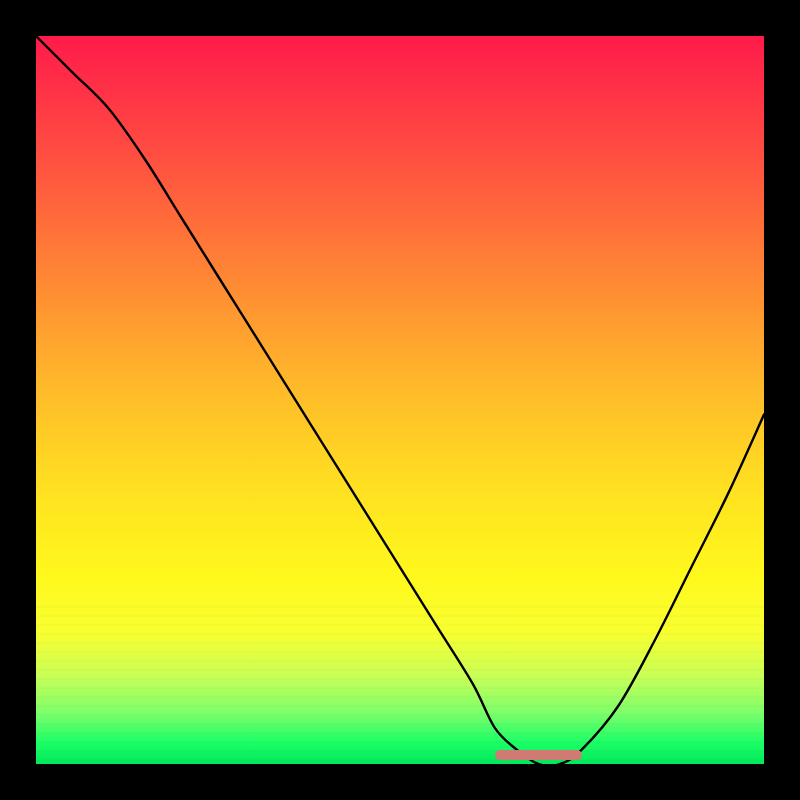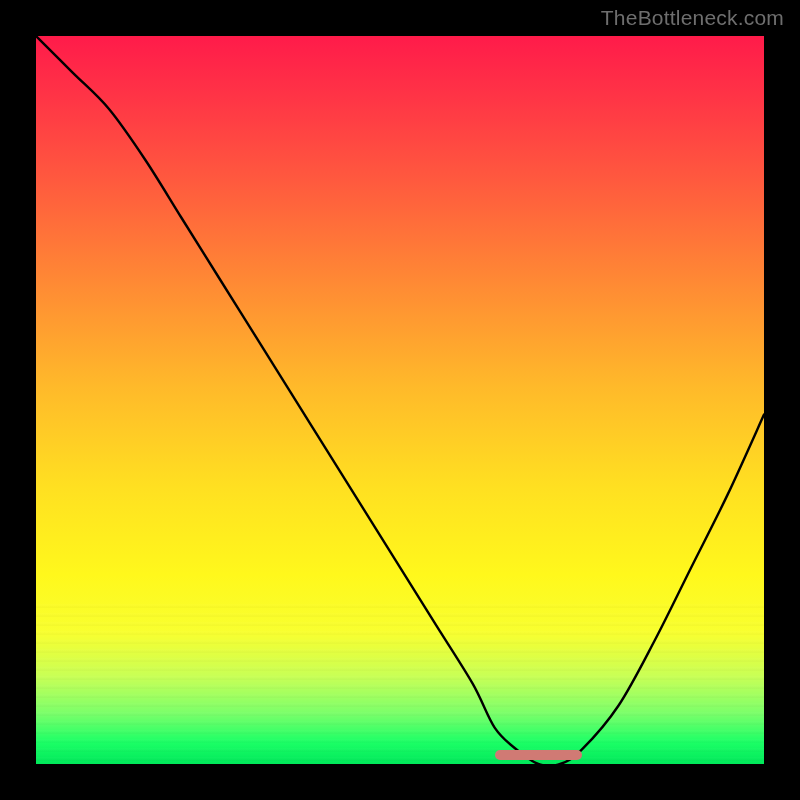--- a/index.html
+++ b/index.html
@@ -83,21 +83,20 @@
     height: 10px;
     background: #d07a74;
     border-radius: 5px;
   }
 </style>
 </head>
 <body>
 
 <div class="frame">
 
-  <div class="watermark">TheBottleneck.com</div>
 
   <div class="plot">
     <div class="gradient"></div>
     <div class="banding"></div>
 
     <svg class="curve" viewBox="0 0 728 728" preserveAspectRatio="none">
       <path id="curve-path" fill="none" stroke="#000" stroke-width="2.4" stroke-linecap="round" stroke-linejoin="round" d="M 0 0 C 6.066666666666666 6.066666666666663, 24.266666666666666 24.26666666666665, 36.4 36.39999999999998 C 48.53333333333333 48.5333333333333, 60.666666666666664 58.23999999999995, 72.8 72.79999999999995 C 84.93333333333334 87.35999999999996, 97.06666666666666 105.55999999999999, 109.2 123.75999999999999 C 121.33333333333334 141.96, 133.46666666666667 162.58666666666667, 145.6 182 C 157.73333333333332 201.41333333333333, 169.86666666666667 220.82666666666663, 182 240.23999999999995 C 194.13333333333333 259.6533333333333, 206.26666666666668 279.06666666666666, 218.4 298.48 C 230.53333333333333 317.8933333333334, 242.66666666666666 337.3066666666666, 254.79999999999998 356.71999999999997 C 266.93333333333334 376.1333333333333, 279.06666666666666 395.5466666666666, 291.2 414.96 C 303.3333333333333 434.37333333333333, 315.4666666666667 453.7866666666667, 327.6 473.20000000000005 C 339.73333333333335 492.6133333333334, 351.8666666666667 512.0266666666668, 364 531.44 C 376.1333333333333 550.8533333333334, 388.2666666666667 570.2666666666668, 400.40000000000003 589.6800000000001 C 412.53333333333336 609.0933333333334, 427.09333333333336 630.9333333333333, 436.8 647.92 C 446.50666666666666 664.9066666666666, 451.36 680.6800000000001, 458.64 691.6 C 465.91999999999996 702.52, 473.20000000000005 707.3733333333334, 480.48 713.44 C 487.76 719.5066666666667, 495.03999999999996 725.5733333333334, 502.31999999999994 728 C 509.5999999999999 730.4266666666666, 516.88 730.4266666666666, 524.16 728 C 531.4399999999999 725.5733333333334, 536.2933333333333 723.1466666666668, 546 713.44 C 555.7066666666667 703.7333333333333, 570.2666666666667 687.96, 582.4 669.76 C 594.5333333333333 651.56, 606.6666666666666 627.2933333333333, 618.8 604.24 C 630.9333333333333 581.1866666666667, 643.0666666666667 555.7066666666667, 655.2 531.44 C 667.3333333333334 507.1733333333334, 679.4666666666667 484.12, 691.6 458.64 C 703.7333333333333 433.15999999999997, 721.9333333333334 391.90666666666664, 728 378.56"></path>
     </svg>
 
     <div class="trough" id="trough" style="left: 458.64px; width: 87.36px; bottom: 4px;"></div>

